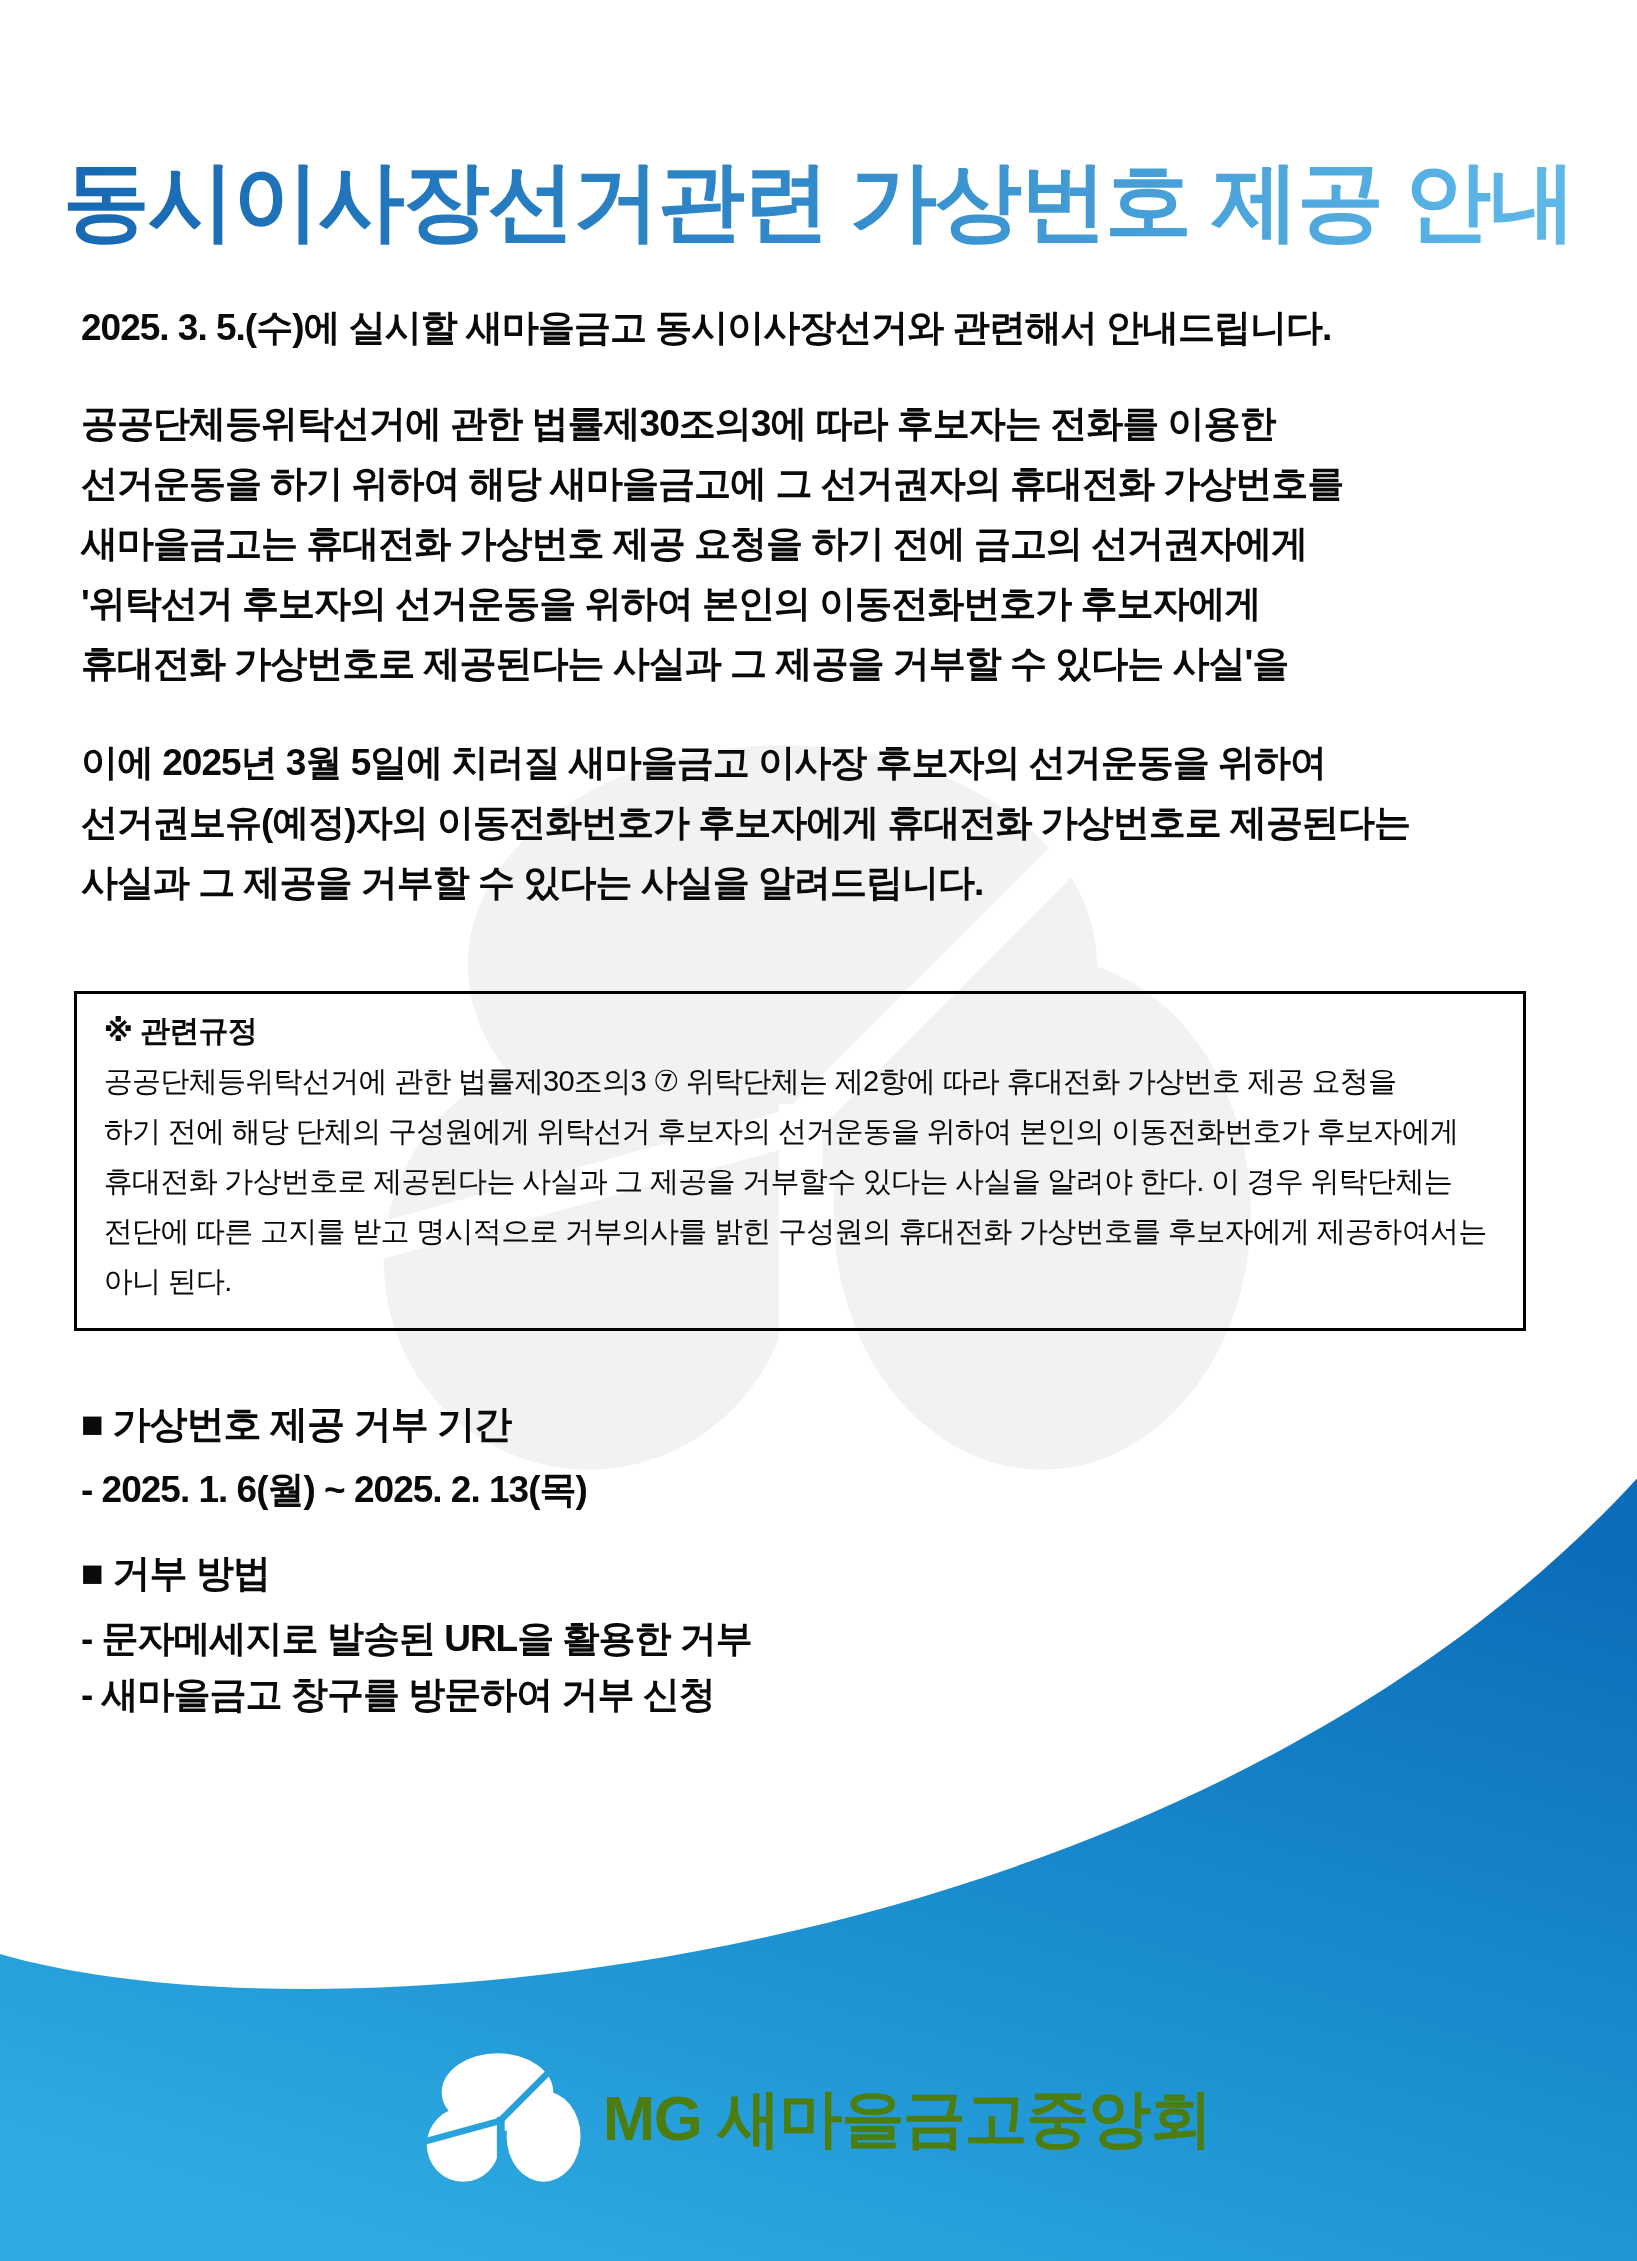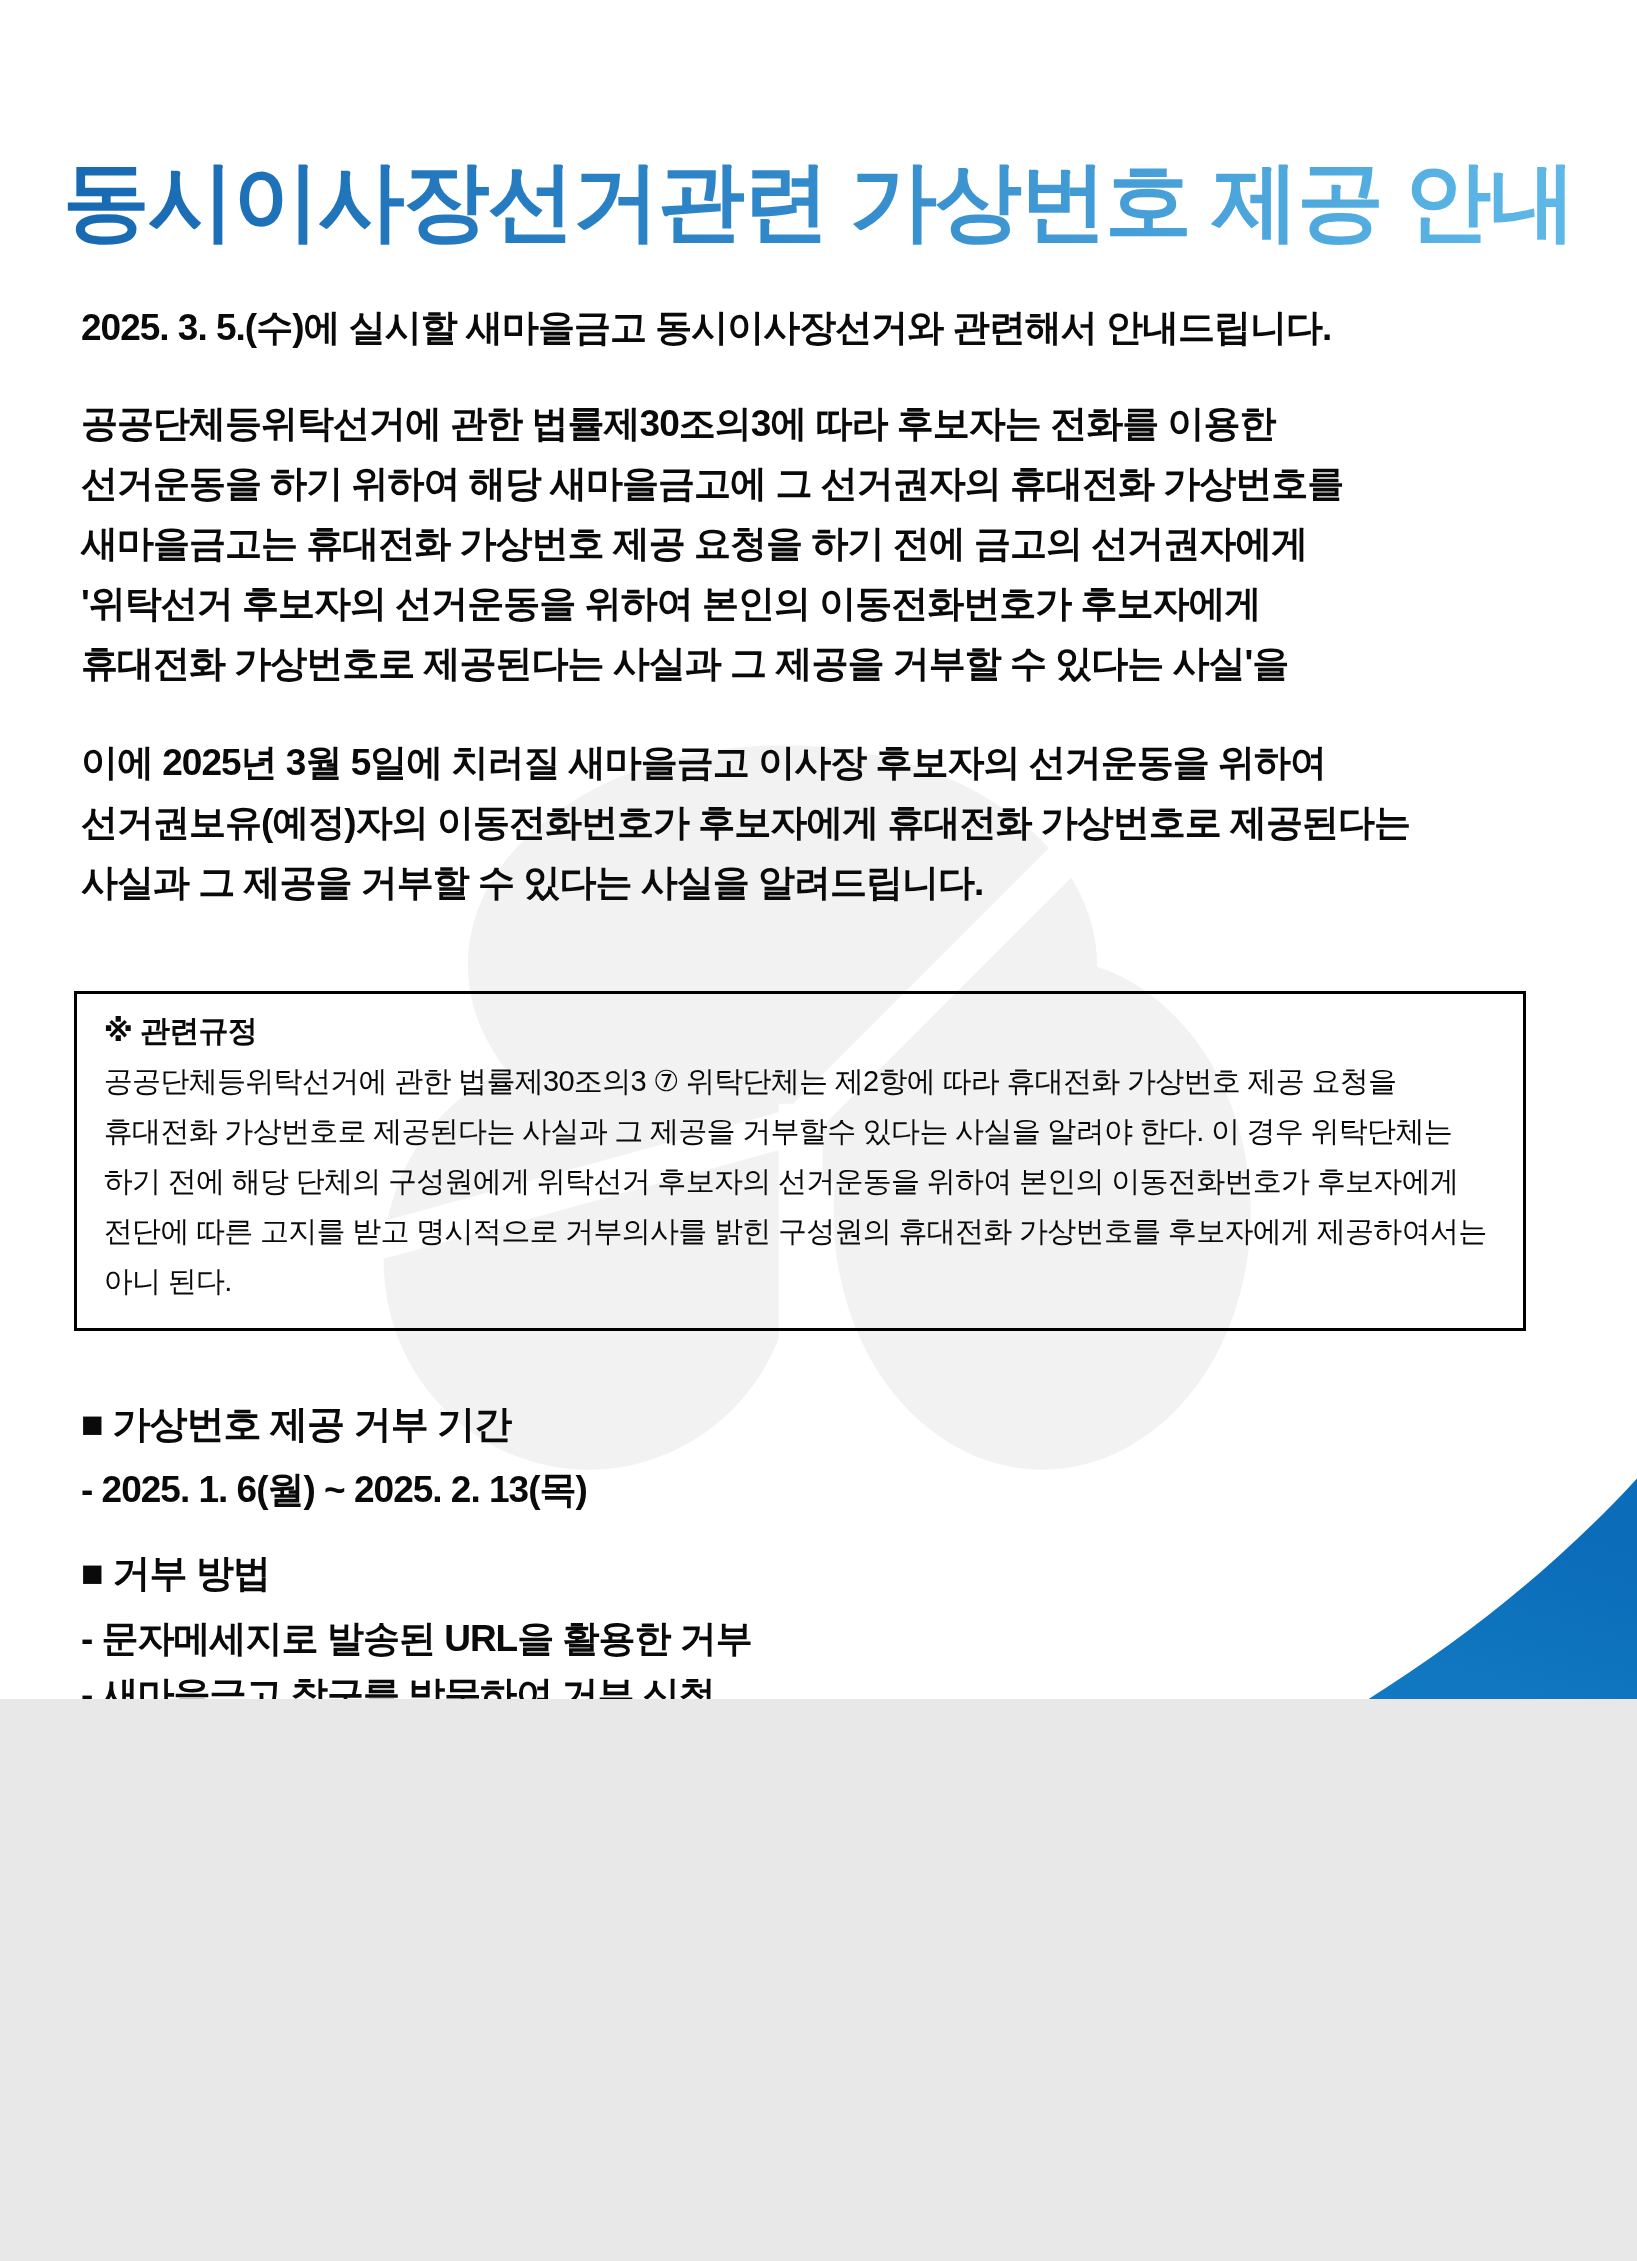--- a/index.html
+++ b/index.html
@@ -1,19 +1,19 @@
 <!DOCTYPE html>
 <html style="font-size:10.6px"><head>
 <meta charset="utf-8">
 <style>
   html, body { margin: 0; padding: 0; background: #e8e8e8; }
   .page {
     position: relative;
     width: 1637px;
-    height: 1699px;
+    height: 2261px;
     background: #ffffff;
     overflow: hidden;
     font-family: "Liberation Sans", "DejaVu Sans", sans-serif;
     color: #0a0a0a;
     text-decoration: underline;
   }
   .watermark {
     position: absolute;
     left: 380px;
     top: 738px;
@@ -153,22 +153,22 @@
 
     <div class="para-3">
       <div class="bodyline">이에 2025년 3월 5일에 치러질 새마을금고 이사장 후보자의 선거운동을 위하여</div>
       <div class="bodyline">선거권보유(예정)자의 이동전화번호가 후보자에게 휴대전화 가상번호로 제공된다는</div>
       <div class="bodyline">사실과 그 제공을 거부할 수 있다는 사실을 알려드립니다.</div>
     </div>
 
     <div class="law-box">
       <div class="law-heading">※ 관련규정</div>
       <div class="law-line">공공단체등위탁선거에 관한 법률제30조의3 ⑦ 위탁단체는 제2항에 따라 휴대전화 가상번호 제공 요청을</div>
+      <div class="law-line">하기 전에 해당 단체의 구성원에게 위탁선거 후보자의 선거운동을 위하여 본인의 이동전화번호가 후보자에게</div>
       <div class="law-line">휴대전화 가상번호로 제공된다는 사실과 그 제공을 거부할수 있다는 사실을 알려야 한다. 이 경우 위탁단체는</div>
-      <div class="law-line">하기 전에 해당 단체의 구성원에게 위탁선거 후보자의 선거운동을 위하여 본인의 이동전화번호가 후보자에게</div>
       <div class="law-line">전단에 따른 고지를 받고 명시적으로 거부의사를 밝힌 구성원의 휴대전화 가상번호를 후보자에게 제공하여서는</div>
       <div class="law-line">아니 된다.</div>
     </div>
 
     <div class="section-heading">■ 가상번호 제공 거부 기간</div>
     <div class="section-item first">- 2025. 1. 6(월) ~ 2025. 2. 13(목)</div>
 
     <div class="section-heading second">■ 거부 방법</div>
     <div class="section-item first">- 문자메세지로 발송된 URL을 활용한 거부</div>
     <div class="section-item">- 새마을금고 창구를 방문하여 거부 신청</div>

